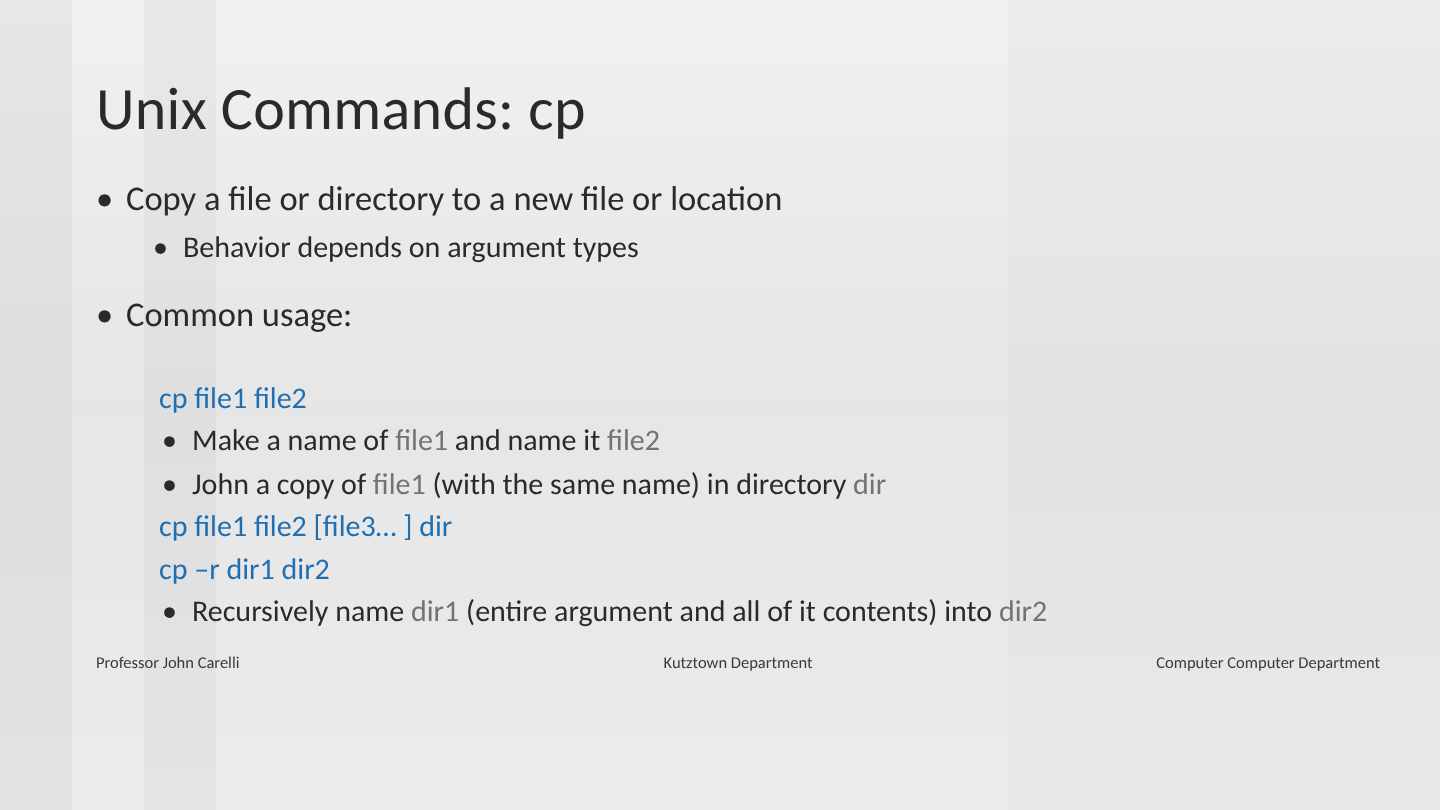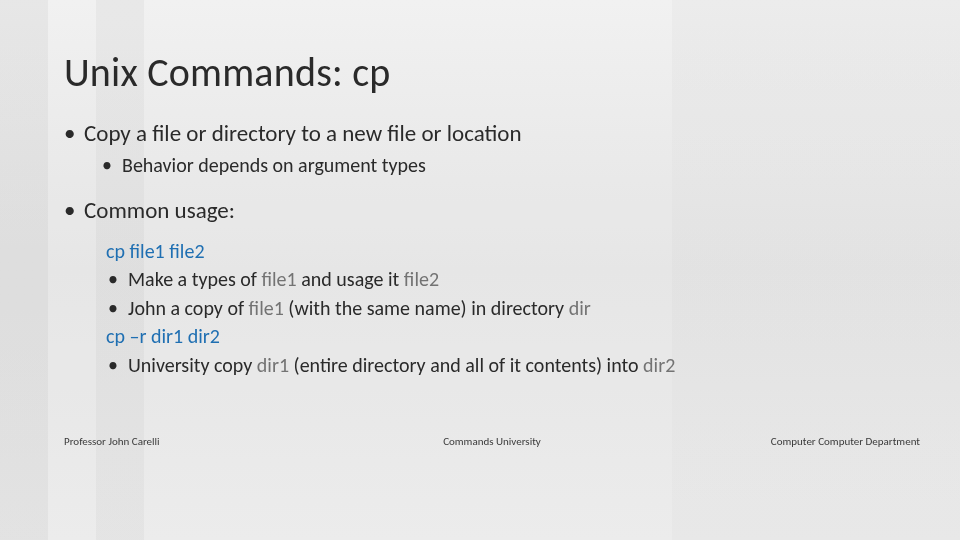--- a/index.html
+++ b/index.html
@@ -58,21 +58,21 @@
     margin-bottom: 19px;
   }
   .lvl2 > li::before {
     content: "•";
     position: absolute;
     left: 0;
     top: 0;
     color: #2a2a2a;
   }
   .block {
-    margin-top: 13px;
+    margin-top: 28px;
     margin-left: 42px;
     font-size: 20px;
     color: #2a2a2a;
     line-height: 1.42;
   }
   .block .cmd { color: #1f6fb2; }
   .block .arg { color: #737373; }
   .block .line { display: block; }
   .block .sub {
     display: block;
@@ -117,34 +117,35 @@
     </li>
     <li>
       <span>Common usage:</span>
     </li>
   </ul>
 
   <div class="block">
 
     <span class="line cmd">cp file1 file2</span>
     <span class="sub">
-      <span>Make a types of </span><span class="arg">file1</span><span> and usage it </span><span class="arg">file2</span>
+      <span>Make a name of </span><span class="arg">file1</span><span> and name it </span><span class="arg">file2</span>
     </span>
 
     <span class="sub">
       <span>John a copy of </span><span class="arg">file1</span><span> (with the same name) in directory </span><span class="arg">dir</span>
     </span>
 
+    <span class="line cmd">cp file1 file2 [file3… ] dir</span>
 
     <span class="line cmd">cp –r dir1 dir2</span>
     <span class="sub">
-      <span>University copy </span><span class="arg">dir1</span><span> (entire directory and all of it contents) into </span><span class="arg">dir2</span>
+      <span>Recursively name </span><span class="arg">dir1</span><span> (entire argument and all of it contents) into </span><span class="arg">dir2</span>
     </span>
 
   </div>
 
   <div class="footer">
     <span>Professor John Carelli</span>
-    <span class="center">Commands University</span>
+    <span class="center">Kutztown Department</span>
     <span>Computer Computer Department</span>
   </div>
 
 </div>
 
 </body></html>

